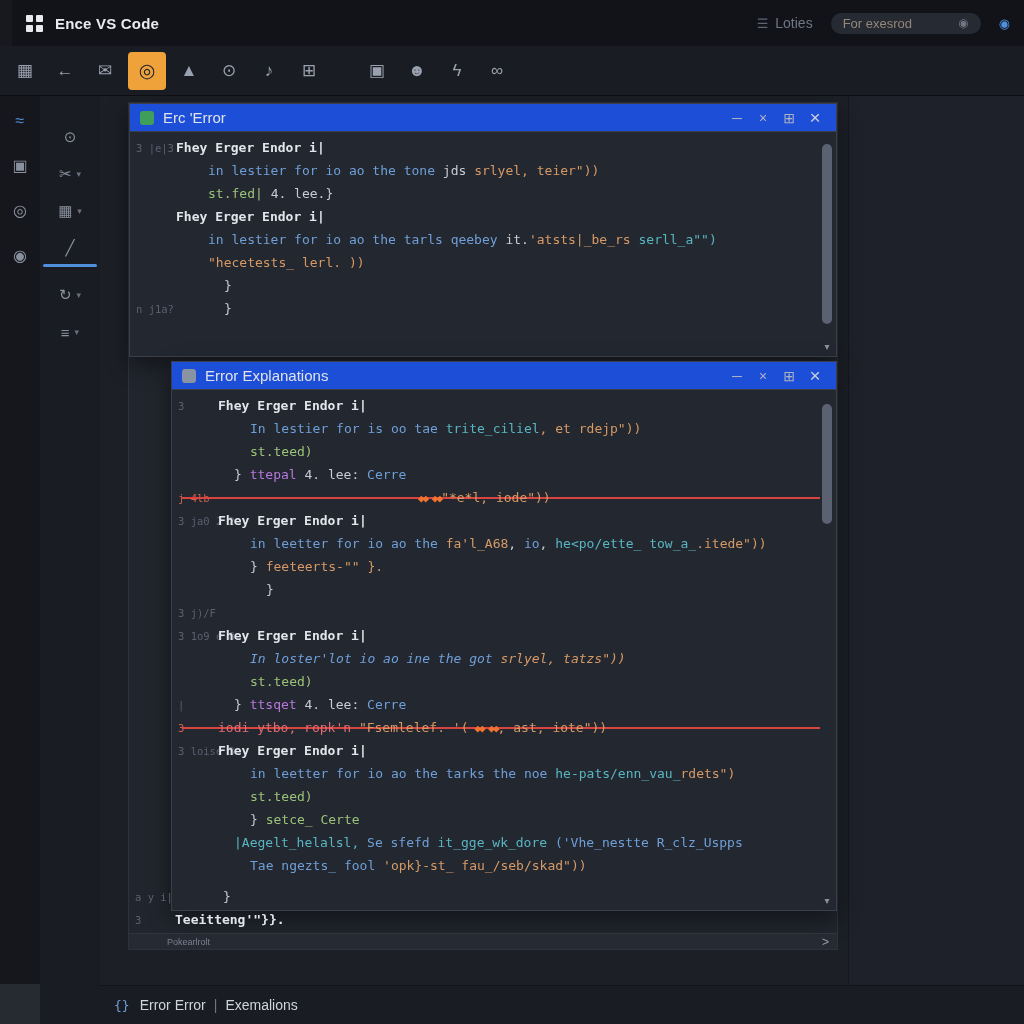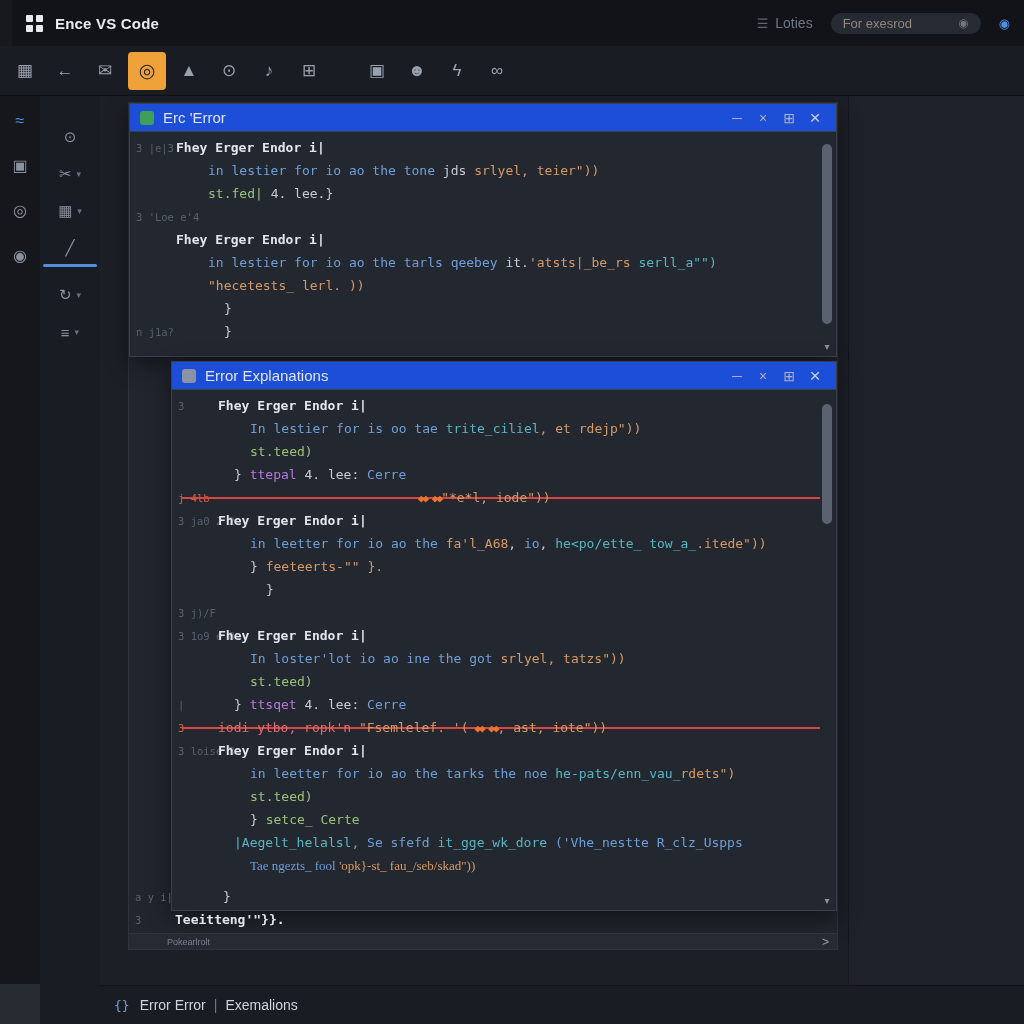--- a/index.html
+++ b/index.html
@@ -213,24 +213,20 @@
           </div>
           <div class="code-line">
             <span class="gutter"></span>
             <span class="line-content" style="padding-left: 32px;"><span class="c-kw">in lestier for io ao the tone </span><span class="c-wht">jds </span><span class="c-str">srlyel, teier"))</span></span>
           </div>
           <div class="code-line">
             <span class="gutter"></span>
             <span class="line-content" style="padding-left: 32px;"><span class="c-grn">st.fed| </span><span class="c-wht">4. lee.}</span></span>
           </div>
           <div class="code-line">
-            <span class="gutter">3 'Loe e'4</span>
-            <span class="line-content"></span>
-          </div>
-          <div class="code-line">
             <span class="gutter"></span>
             <span class="line-content"><span class="c-header">Fhey Erger Endor i|</span></span>
           </div>
           <div class="code-line">
             <span class="gutter"></span>
             <span class="line-content" style="padding-left: 32px;"><span class="c-kw">in lestier for io ao the tarls qeebey </span><span class="c-wht">it.</span><span class="c-str">'atsts|_be_rs </span><span class="c-cyn">serll_a"")</span></span>
           </div>
           <div class="code-line">
             <span class="gutter"></span>
             <span class="line-content" style="padding-left: 32px;"><span class="c-str">"hecetests_ lerl. ))</span></span>
@@ -302,21 +298,21 @@
           <div class="code-line">
             <span class="gutter">3 j)/F</span>
             <span class="line-content"></span>
           </div>
           <div class="code-line">
             <span class="gutter">3 1o9 e 8</span>
             <span class="line-content"><span class="c-header">Fhey Erger Endor i|</span></span>
           </div>
           <div class="code-line">
             <span class="gutter"></span>
-            <span class="line-content" style="padding-left: 32px;"><span class="c-kw">In loster'lot io ao ine the got </span><span class="c-str">srlyel, tatzs"))</span></span>
+            <span class="line-content" style="padding-left: 32px; font-style: italic;"><span class="c-kw">In loster'lot io ao ine the got </span><span class="c-str">srlyel, tatzs"))</span></span>
           </div>
           <div class="code-line">
             <span class="gutter"></span>
             <span class="line-content" style="padding-left: 32px;"><span class="c-grn">st.teed)</span></span>
           </div>
           <div class="code-line">
             <span class="gutter">|</span>
             <span class="line-content" style="padding-left: 16px;"><span class="c-wht">}  </span><span class="c-pur">ttsqet </span><span class="c-wht">4. lee: </span><span class="c-kw">Cerre</span></span>
           </div>
           <div class="code-line err">
@@ -339,21 +335,21 @@
           <div class="code-line">
             <span class="gutter"></span>
             <span class="line-content" style="padding-left: 32px;"><span class="c-wht">}  </span><span class="c-grn">setce_ Certe</span></span>
           </div>
           <div class="code-line">
             <span class="gutter"></span>
             <span class="line-content" style="padding-left: 16px;"><span class="c-cyn">|Aegelt_helalsl, </span><span class="c-kw">Se sfefd </span><span class="c-cyn">it_gge_wk_dore </span><span class="c-kw">('Vhe_nestte R_clz_Uspps</span></span>
           </div>
           <div class="code-line">
             <span class="gutter"></span>
-            <span class="line-content" style="padding-left: 32px; font-family: Liberation Serif, serif;"><span class="c-kw">Tae ngezts_ fool </span><span class="c-str">'opk}-st_ fau_/seb/skad"))</span></span>
+            <span class="line-content" style="padding-left: 32px;"><span class="c-kw">Tae ngezts_ fool </span><span class="c-str">'opk}-st_ fau_/seb/skad"))</span></span>
           </div>
         </div>
       <div class="vscroll">
         <div class="vthumb"></div>
         <div class="varrow">▾</div>
       </div>
     </div>
 
     <div class="base-rows">
         <div class="code-line">

